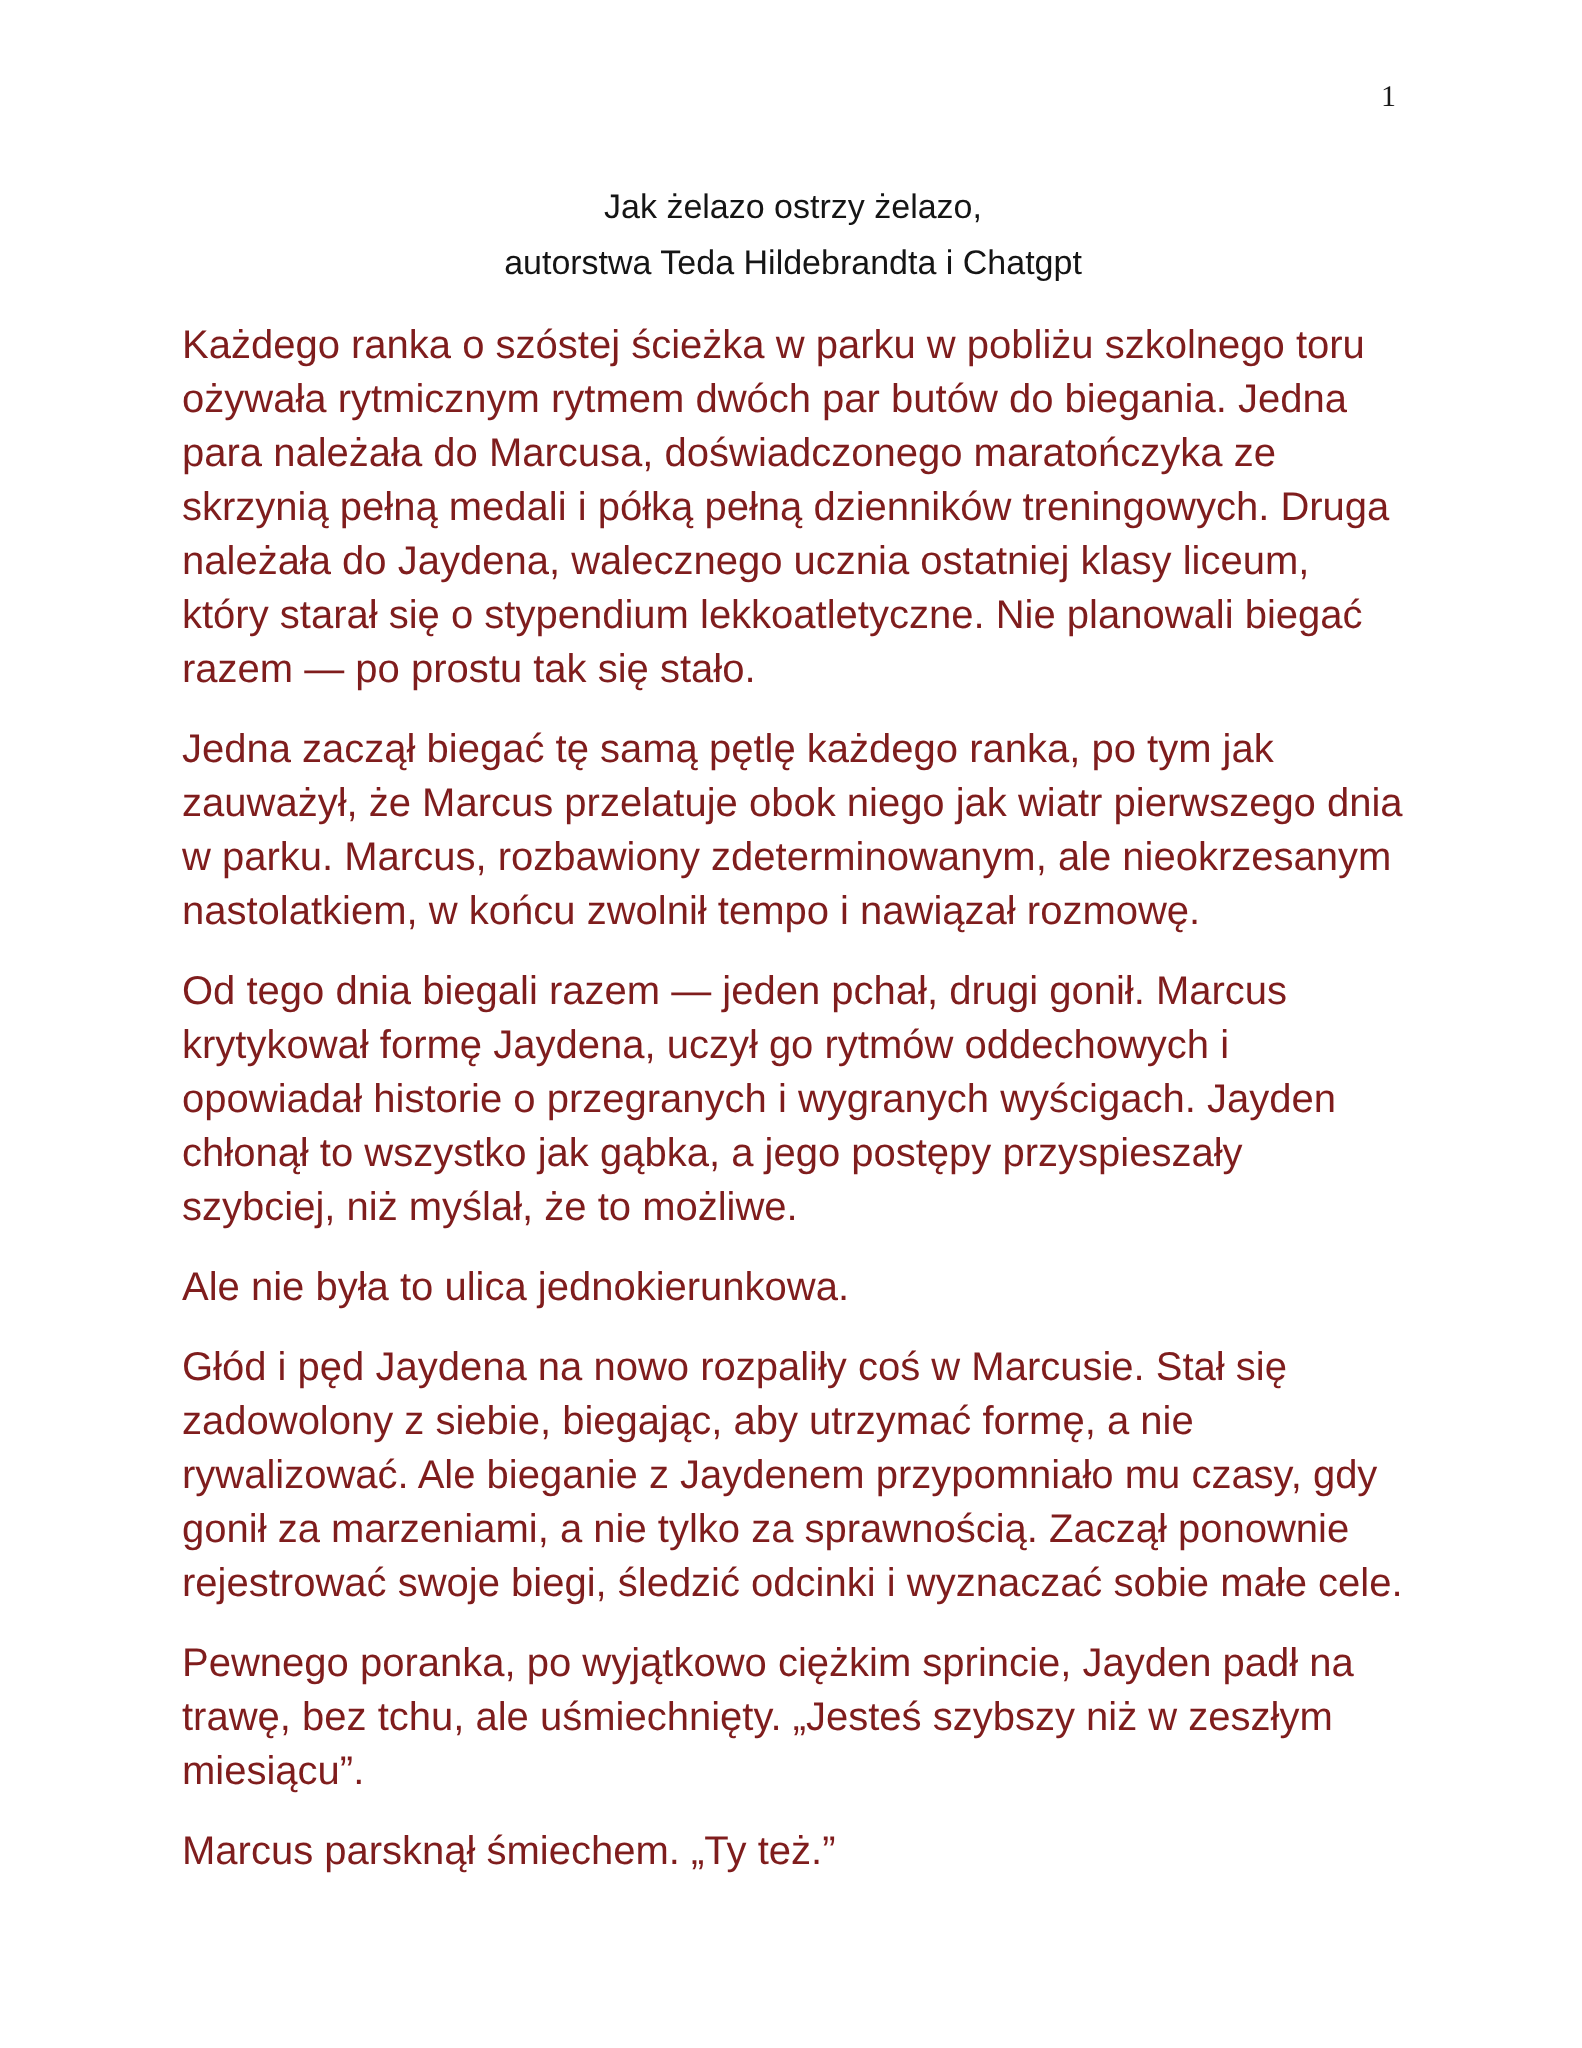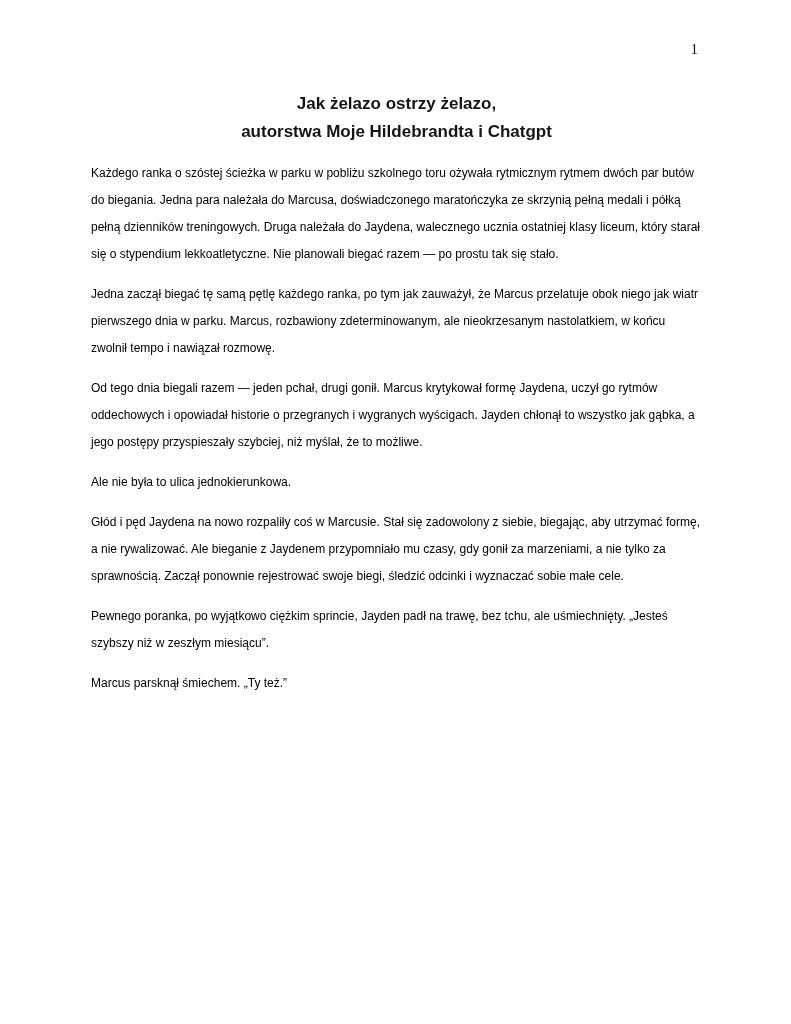--- a/index.html
+++ b/index.html
@@ -25,49 +25,49 @@
     color: #1a1a1a;
   }
   .content {
     position: absolute;
     top: 88px;
     left: 91px;
     right: 89px;
   }
   .doc-title {
     text-align: center;
-    font-weight: bold;
+    font-weight: normal;
     font-size: 17px;
     line-height: 28px;
     margin: 2px 0 14px 0;
     color: #151515;
   }
   .doc-title div {
     white-space: normal;
   }
   .para {
-    font-size: 12px;
+    font-size: 20px;
     line-height: 27px;
     margin: 0 0 13px 0;
     text-align: left;
-    color: #000000;
+    color: #7f1d1d;
   }
 </style>
 </head>
 <body>
 
 <div class="page">
 
   <div class="page-number">1</div>
 
   <div class="content">
 
     <div class="doc-title">
       <div>Jak żelazo ostrzy żelazo,</div>
-      <div>autorstwa Moje Hildebrandta i Chatgpt</div>
+      <div>autorstwa Teda Hildebrandta i Chatgpt</div>
     </div>
 
     <p class="para">Każdego ranka o szóstej ścieżka w parku w pobliżu szkolnego toru ożywała rytmicznym rytmem dwóch par butów do biegania. Jedna para należała do Marcusa, doświadczonego maratończyka ze skrzynią pełną medali i półką pełną dzienników treningowych. Druga należała do Jaydena, walecznego ucznia ostatniej klasy liceum, który starał się o stypendium lekkoatletyczne. Nie planowali biegać razem — po prostu tak się stało.</p>
     <p class="para">Jedna zaczął biegać tę samą pętlę każdego ranka, po tym jak zauważył, że Marcus przelatuje obok niego jak wiatr pierwszego dnia w parku. Marcus, rozbawiony zdeterminowanym, ale nieokrzesanym nastolatkiem, w końcu zwolnił tempo i nawiązał rozmowę.</p>
     <p class="para">Od tego dnia biegali razem — jeden pchał, drugi gonił. Marcus krytykował formę Jaydena, uczył go rytmów oddechowych i opowiadał historie o przegranych i wygranych wyścigach. Jayden chłonął to wszystko jak gąbka, a jego postępy przyspieszały szybciej, niż myślał, że to możliwe.</p>
     <p class="para">Ale nie była to ulica jednokierunkowa.</p>
     <p class="para">Głód i pęd Jaydena na nowo rozpaliły coś w Marcusie. Stał się zadowolony z siebie, biegając, aby utrzymać formę, a nie rywalizować. Ale bieganie z Jaydenem przypomniało mu czasy, gdy gonił za marzeniami, a nie tylko za sprawnością. Zaczął ponownie rejestrować swoje biegi, śledzić odcinki i wyznaczać sobie małe cele.</p>
     <p class="para">Pewnego poranka, po wyjątkowo ciężkim sprincie, Jayden padł na trawę, bez tchu, ale uśmiechnięty. „Jesteś szybszy niż w zeszłym miesiącu”.</p>
     <p class="para">Marcus parsknął śmiechem. „Ty też.”</p>
 

